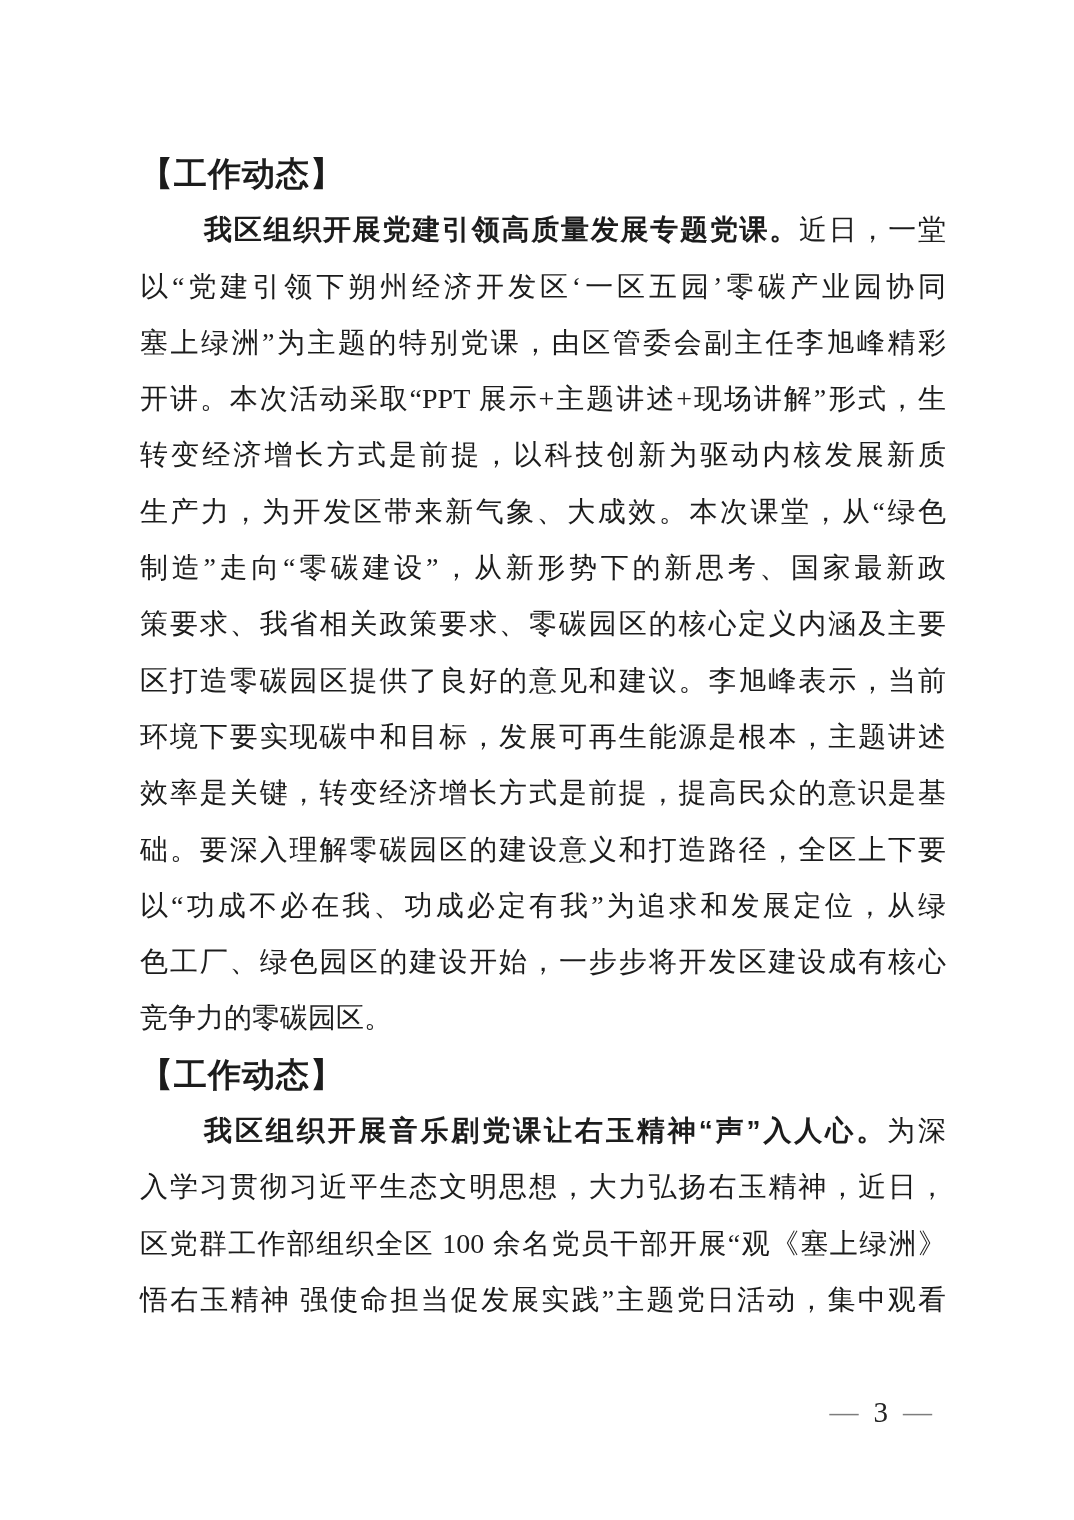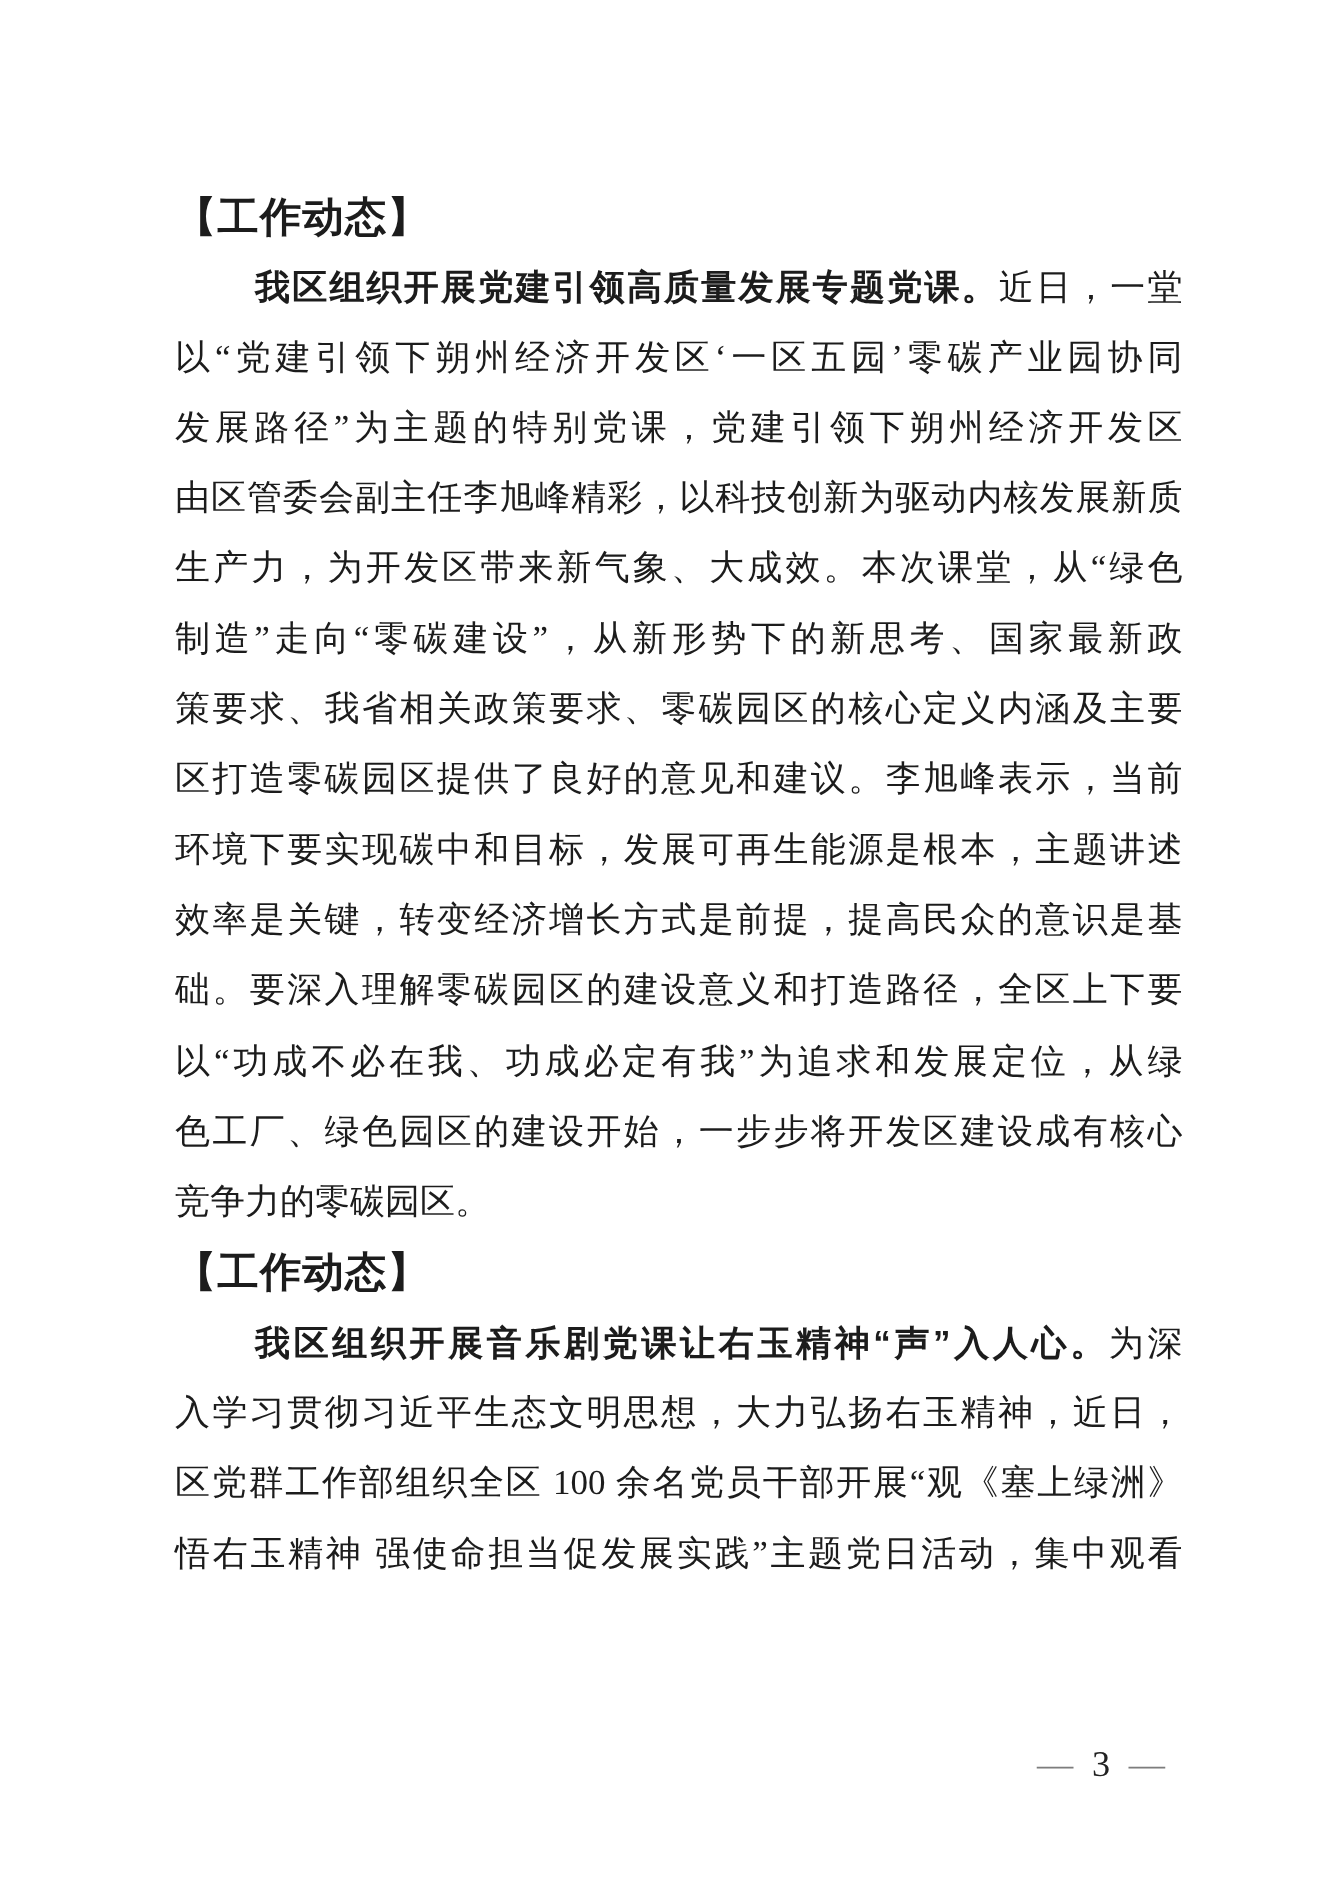--- a/index.html
+++ b/index.html
@@ -66,22 +66,23 @@
   .page-number .dash.last { padding-right: 0; }
 </style>
 </head>
 <body>
 
 <div class="page">
   <div class="content">
       <div class="line section-header">【工作动态】</div>
       <div class="line line-justify line-indent"><span class="seg lead">我区组织开展党建引领高质量发展专题党课。</span><span class="seg">近日，一堂</span></div>
       <div class="line line-justify"><span class="seg">以“党建引领下朔州经济开发区‘一区五园’零碳产业园协同</span></div>
-      <div class="line line-justify"><span class="seg">发展路径”为主题的特别党课，党建引领下朔州经济开发区</span></div>
-      <div class="line line-justify"><span class="seg">由区管委会副主任李旭峰精彩，以科技创新为驱动内核发展新质</span></div>
+      <div class="line line-justify"><span class="seg">塞上绿洲”为主题的特别党课，由区管委会副主任李旭峰精彩</span></div>
+      <div class="line line-justify"><span class="seg">开讲。本次活动采取“PPT 展示+主题讲述+现场讲解”形式，生</span></div>
+      <div class="line line-justify"><span class="seg">转变经济增长方式是前提，以科技创新为驱动内核发展新质</span></div>
       <div class="line line-justify"><span class="seg">生产力，为开发区带来新气象、大成效。本次课堂，从“绿色</span></div>
       <div class="line line-justify"><span class="seg">制造”走向“零碳建设”，从新形势下的新思考、国家最新政</span></div>
       <div class="line line-justify"><span class="seg">策要求、我省相关政策要求、零碳园区的核心定义内涵及主要</span></div>
       <div class="line line-justify"><span class="seg">区打造零碳园区提供了良好的意见和建议。李旭峰表示，当前</span></div>
       <div class="line line-justify"><span class="seg">环境下要实现碳中和目标，发展可再生能源是根本，主题讲述</span></div>
       <div class="line line-justify"><span class="seg">效率是关键，转变经济增长方式是前提，提高民众的意识是基</span></div>
       <div class="line line-justify"><span class="seg">础。要深入理解零碳园区的建设意义和打造路径，全区上下要</span></div>
       <div class="line line-justify"><span class="seg">以“功成不必在我、功成必定有我”为追求和发展定位，从绿</span></div>
       <div class="line line-justify"><span class="seg">色工厂、绿色园区的建设开始，一步步将开发区建设成有核心</span></div>
       <div class="line line-split">

